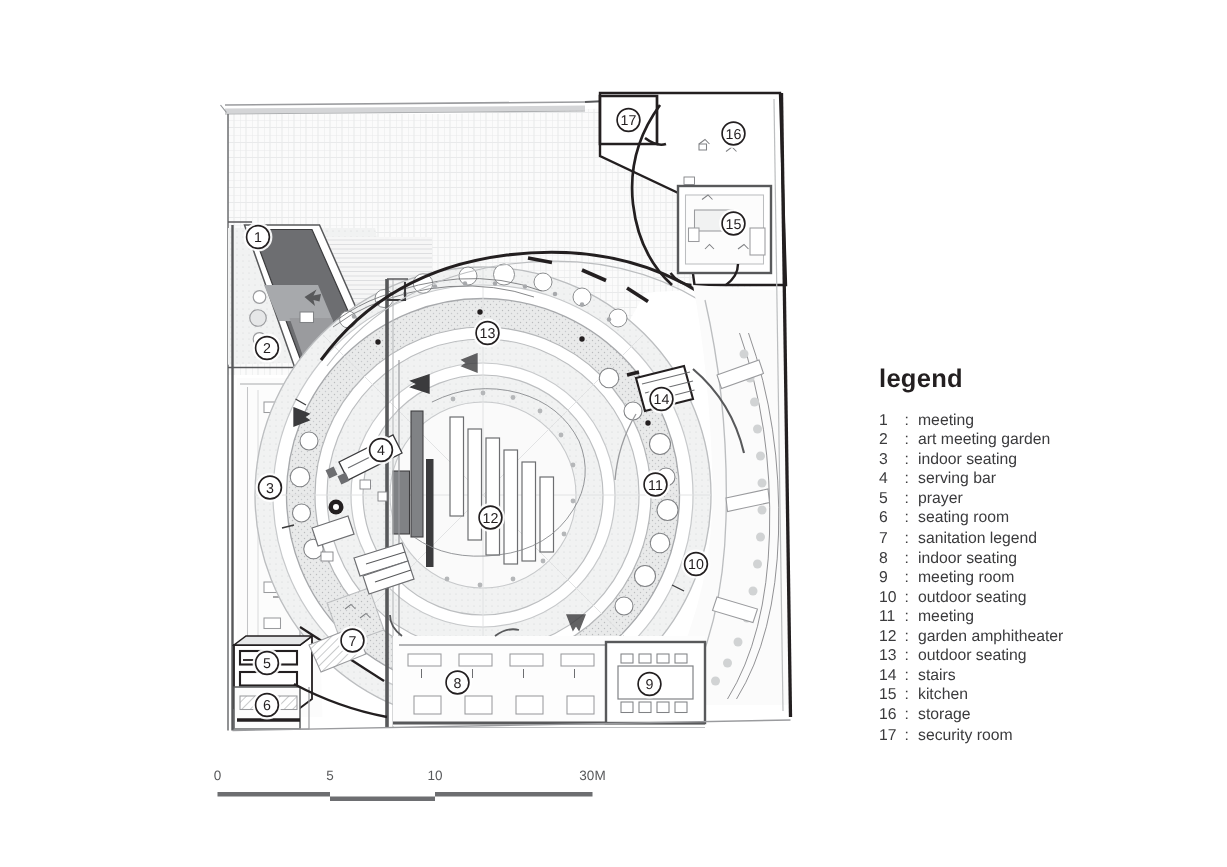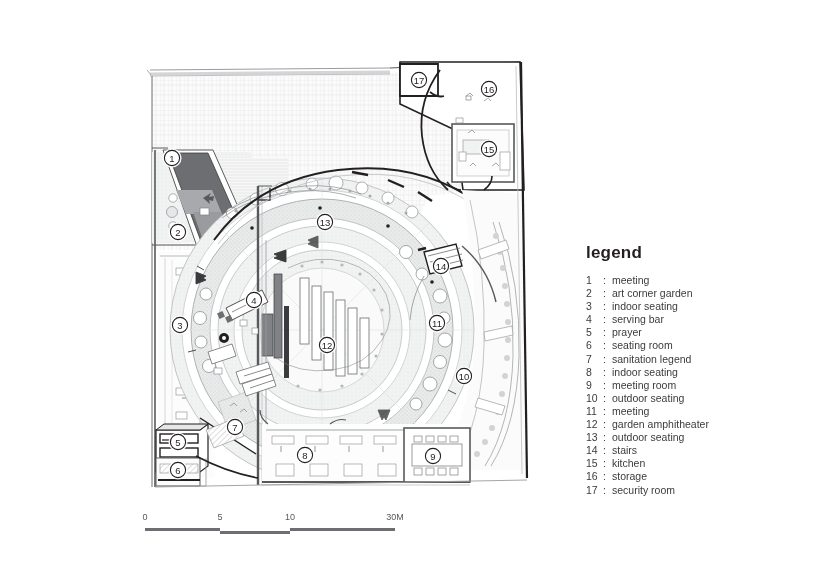--- a/index.html
+++ b/index.html
@@ -627,21 +627,21 @@
   <div id="legend-title">legend</div>
   <div id="legend-list">
       <div class="legend-row">
         <span class="legend-num">1</span>
         <span class="legend-colon">:</span>
         <span class="legend-label">meeting</span>
       </div>
       <div class="legend-row">
         <span class="legend-num">2</span>
         <span class="legend-colon">:</span>
-        <span class="legend-label">art corner garden</span>
+        <span class="legend-label">art meeting garden</span>
       </div>
       <div class="legend-row">
         <span class="legend-num">3</span>
         <span class="legend-colon">:</span>
         <span class="legend-label">indoor seating</span>
       </div>
       <div class="legend-row">
         <span class="legend-num">4</span>
         <span class="legend-colon">:</span>
         <span class="legend-label">serving bar</span>

